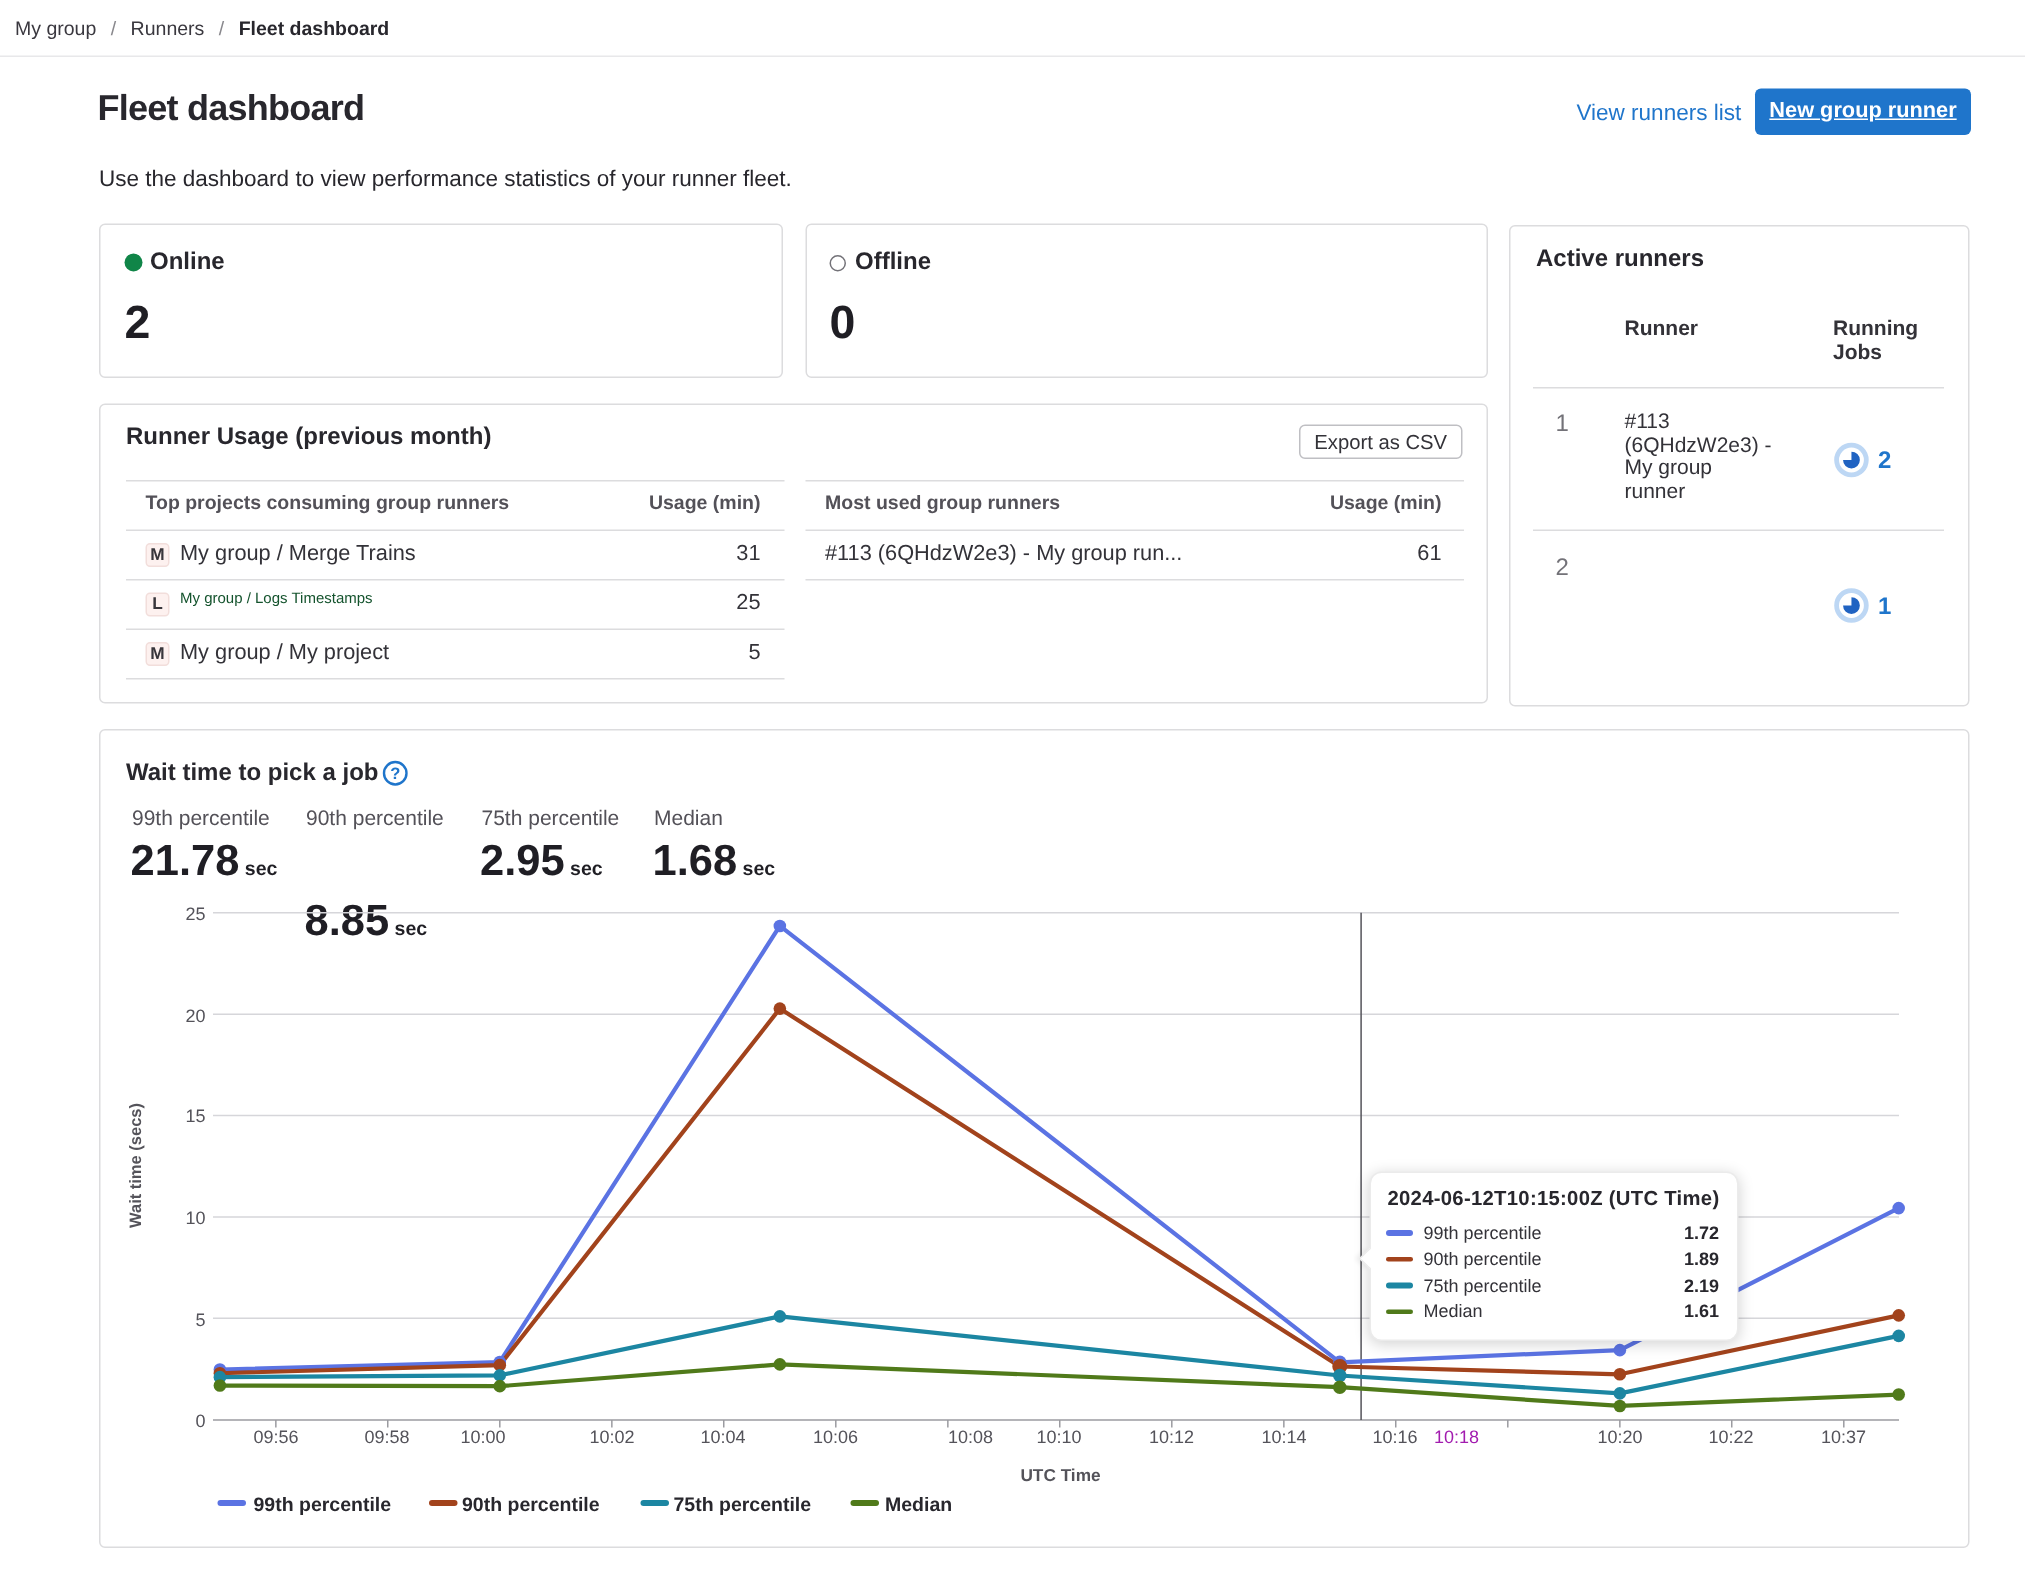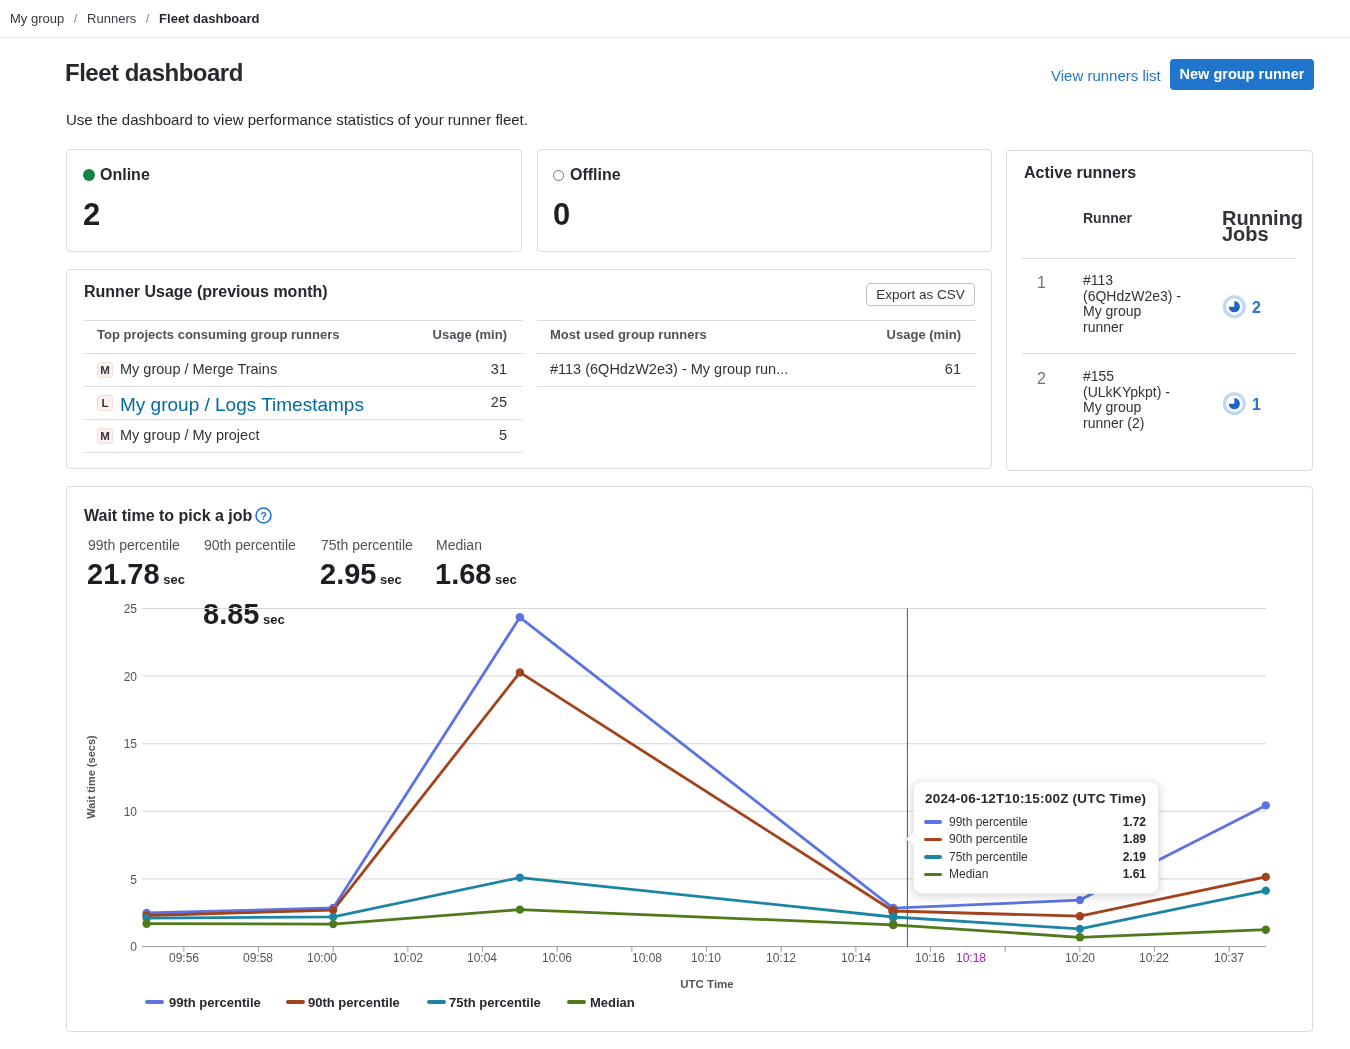--- a/index.html
+++ b/index.html
@@ -19,21 +19,21 @@
   <span>My group</span>
   <span style="color:#89888d; padding:0 6px;">/</span>
   <span>Runners</span>
   <span style="color:#89888d; padding:0 6px;">/</span>
   <span style="font-weight:bold; color:#28272d;">Fleet dashboard</span>
 </div>
 <div class="sep" style="left:0; top:37px; width:1350px; background:#e8e8ea;"></div>
 
 <div class="abs" style="left:65px; top:59px; font-size:24px; font-weight:bold; letter-spacing:-0.5px; color:#28272d;">Fleet dashboard</div>
 <div class="abs blue" style="left:1051px; top:67px; font-size:15px;">View runners list</div>
-<div class="abs" style="left:1170px; top:59px; width:144px; height:31px; background:#1f75cb; border-radius:4px; color:#fff; font-size:14.5px; font-weight:bold; text-align:center; line-height:31px;">New group runner</div>
+<div class="abs" style="left:1170px; top:59px; width:144px; height:31px; background:#1f75cb; border-radius:4px; color:#fff; font-size:14.5px; font-weight:bold; text-align:center; line-height:31px;text-decoration:underline;">New group runner</div>
 <div class="abs" style="left:66px; top:111px; font-size:15px; color:#28272d;">Use the dashboard to view performance statistics of your runner fleet.</div>
 
 <div class="card" style="left:66px; top:149px; width:456px; height:103px;"></div>
 <div class="abs" style="left:82.5px; top:169px; width:12px; height:12px; border-radius:50%; background:#108548;"></div>
 <div class="abs" style="left:100px; top:166px; font-size:16px; font-weight:bold;">Online</div>
 <div class="abs" style="left:83px; top:197px; font-size:31px; font-weight:bold; color:#1f1e24;">2</div>
 
 <div class="card" style="left:537px; top:149px; width:455px; height:103px;"></div>
 <div class="abs" style="left:553px; top:170px; width:11px; height:11px; border-radius:50%; border:1.8px solid #737278;"></div>
 <div class="abs" style="left:570px; top:166px; font-size:16px; font-weight:bold;">Offline</div>
@@ -47,45 +47,44 @@
 <div class="sep" style="left:84px; top:353px; width:439px;"></div>
 <div class="sep" style="left:84px; top:386px; width:439px;"></div>
 <div class="sep" style="left:84px; top:419px; width:439px;"></div>
 <div class="sep" style="left:84px; top:452px; width:439px;"></div>
 <div class="abs" style="left:97px; top:327px; font-size:13px; font-weight:bold; color:#535158;">Top projects consuming group runners</div>
 <div class="abs" style="left:84px; top:327px; width:423px; font-size:13px; font-weight:bold; color:#535158; text-align:right;">Usage (min)</div>
 <div class="abs" style="left:97px; top:362px; width:16px; height:16px; border-radius:3px; background:#fdf1ef; border:1px solid #f2dedb; font-size:11.5px; font-weight:bold; color:#38363b; text-align:center; line-height:15px;">M</div>
 <div class="abs" style="left:120px; top:361px; font-size:14.5px; color:#333238;">My group / Merge Trains</div>
 <div class="abs" style="left:84px; top:361px; width:423px; font-size:14.5px; color:#333238; text-align:right;">31</div>
 <div class="abs" style="left:97px; top:395px; width:16px; height:16px; border-radius:3px; background:#fdf1ef; border:1px solid #f2dedb; font-size:11.5px; font-weight:bold; color:#38363b; text-align:center; line-height:15px;">L</div>
-<div class="abs" style="left:120px; top:394px; font-size:19px; color:#0369a1;">My group / Logs Timestamps</div>
+<div class="abs" style="left:120px; top:394px; font-size:10px; color:#14532d;">My group / Logs Timestamps</div>
 <div class="abs" style="left:84px; top:394px; width:423px; font-size:14.5px; color:#333238; text-align:right;">25</div>
 <div class="abs" style="left:97px; top:428px; width:16px; height:16px; border-radius:3px; background:#fdf1ef; border:1px solid #f2dedb; font-size:11.5px; font-weight:bold; color:#38363b; text-align:center; line-height:15px;">M</div>
 <div class="abs" style="left:120px; top:427px; font-size:14.5px; color:#333238;">My group / My project</div>
 <div class="abs" style="left:84px; top:427px; width:423px; font-size:14.5px; color:#333238; text-align:right;">5</div>
 
 <div class="sep" style="left:537px; top:320px; width:439px;"></div>
 <div class="sep" style="left:537px; top:353px; width:439px;"></div>
 <div class="sep" style="left:537px; top:386px; width:439px;"></div>
 <div class="abs" style="left:550px; top:327px; font-size:13px; font-weight:bold; color:#535158;">Most used group runners</div>
 <div class="abs" style="left:537px; top:327px; width:424px; font-size:13px; font-weight:bold; color:#535158; text-align:right;">Usage (min)</div>
 <div class="abs" style="left:550px; top:361px; font-size:14.5px; color:#333238;">#113 (6QHdzW2e3) - My group run...</div>
 <div class="abs" style="left:537px; top:361px; width:424px; font-size:14.5px; color:#333238; text-align:right;">61</div>
 
 <div class="card" style="left:1006px; top:150px; width:307px; height:321px;"></div>
 <div class="abs" style="left:1024px; top:163.5px; font-size:16px; font-weight:bold;">Active runners</div>
 <div class="abs" style="left:1083px; top:210px; width:130px; font-size:14px; font-weight:bold; color:#333238; line-height:16px;">Runner</div>
-<div class="abs" style="left:1222px; top:210px; width:75px; font-size:20px; font-weight:bold; color:#333238; line-height:16px;">Running Jobs</div>
+<div class="abs" style="left:1222px; top:210px; width:75px; font-size:14px; font-weight:bold; color:#333238; line-height:16px;">Running Jobs</div>
 <div class="sep" style="left:1022px; top:258px; width:274px;"></div>
 <div class="abs" style="left:1037px; top:274px; font-size:16px; color:#737278;">1</div>
 <div class="abs" style="left:1083px; top:273px; width:100px; font-size:14px; color:#333238; line-height:15.6px;">#113 (6QHdzW2e3) - My group runner</div>
 <div class="abs" style="left:1252px; top:299px; font-size:16px; font-weight:bold; color:#1f75cb;">2</div>
 <div class="sep" style="left:1022px; top:353px; width:274px;"></div>
 <div class="abs" style="left:1037px; top:370px; font-size:16px; color:#737278;">2</div>
-<div class="abs" style="left:1083px; top:369px; width:100px; font-size:14px; color:#333238; line-height:15.6px;">#155 (ULkKYpkpt) - My group runner (2)</div>
 <div class="abs" style="left:1252px; top:396px; font-size:16px; font-weight:bold; color:#1f75cb;">1</div>
 
 <div class="card" style="left:66px; top:486px; width:1247px; height:546px;"></div>
 <div class="abs" style="left:84px; top:506.5px; font-size:16px; font-weight:bold;">Wait time to pick a job</div>
 
 <div class="abs" style="left:88px; top:536.5px; font-size:14px; color:#535158;">99th percentile</div>
 <div class="abs" style="left:87px; top:558px; font-size:29px; font-weight:bold; color:#1f1e24;">21.78<span style="font-size:13px;"> sec</span></div>
 <div class="abs" style="left:204px; top:536.5px; font-size:14px; color:#535158;">90th percentile</div>
 <div class="abs" style="left:203px; top:558px; font-size:29px; font-weight:bold; color:#1f1e24;margin-top:40px;">8.85<span style="font-size:13px;"> sec</span></div>
 <div class="abs" style="left:321px; top:536.5px; font-size:14px; color:#535158;">75th percentile</div>

